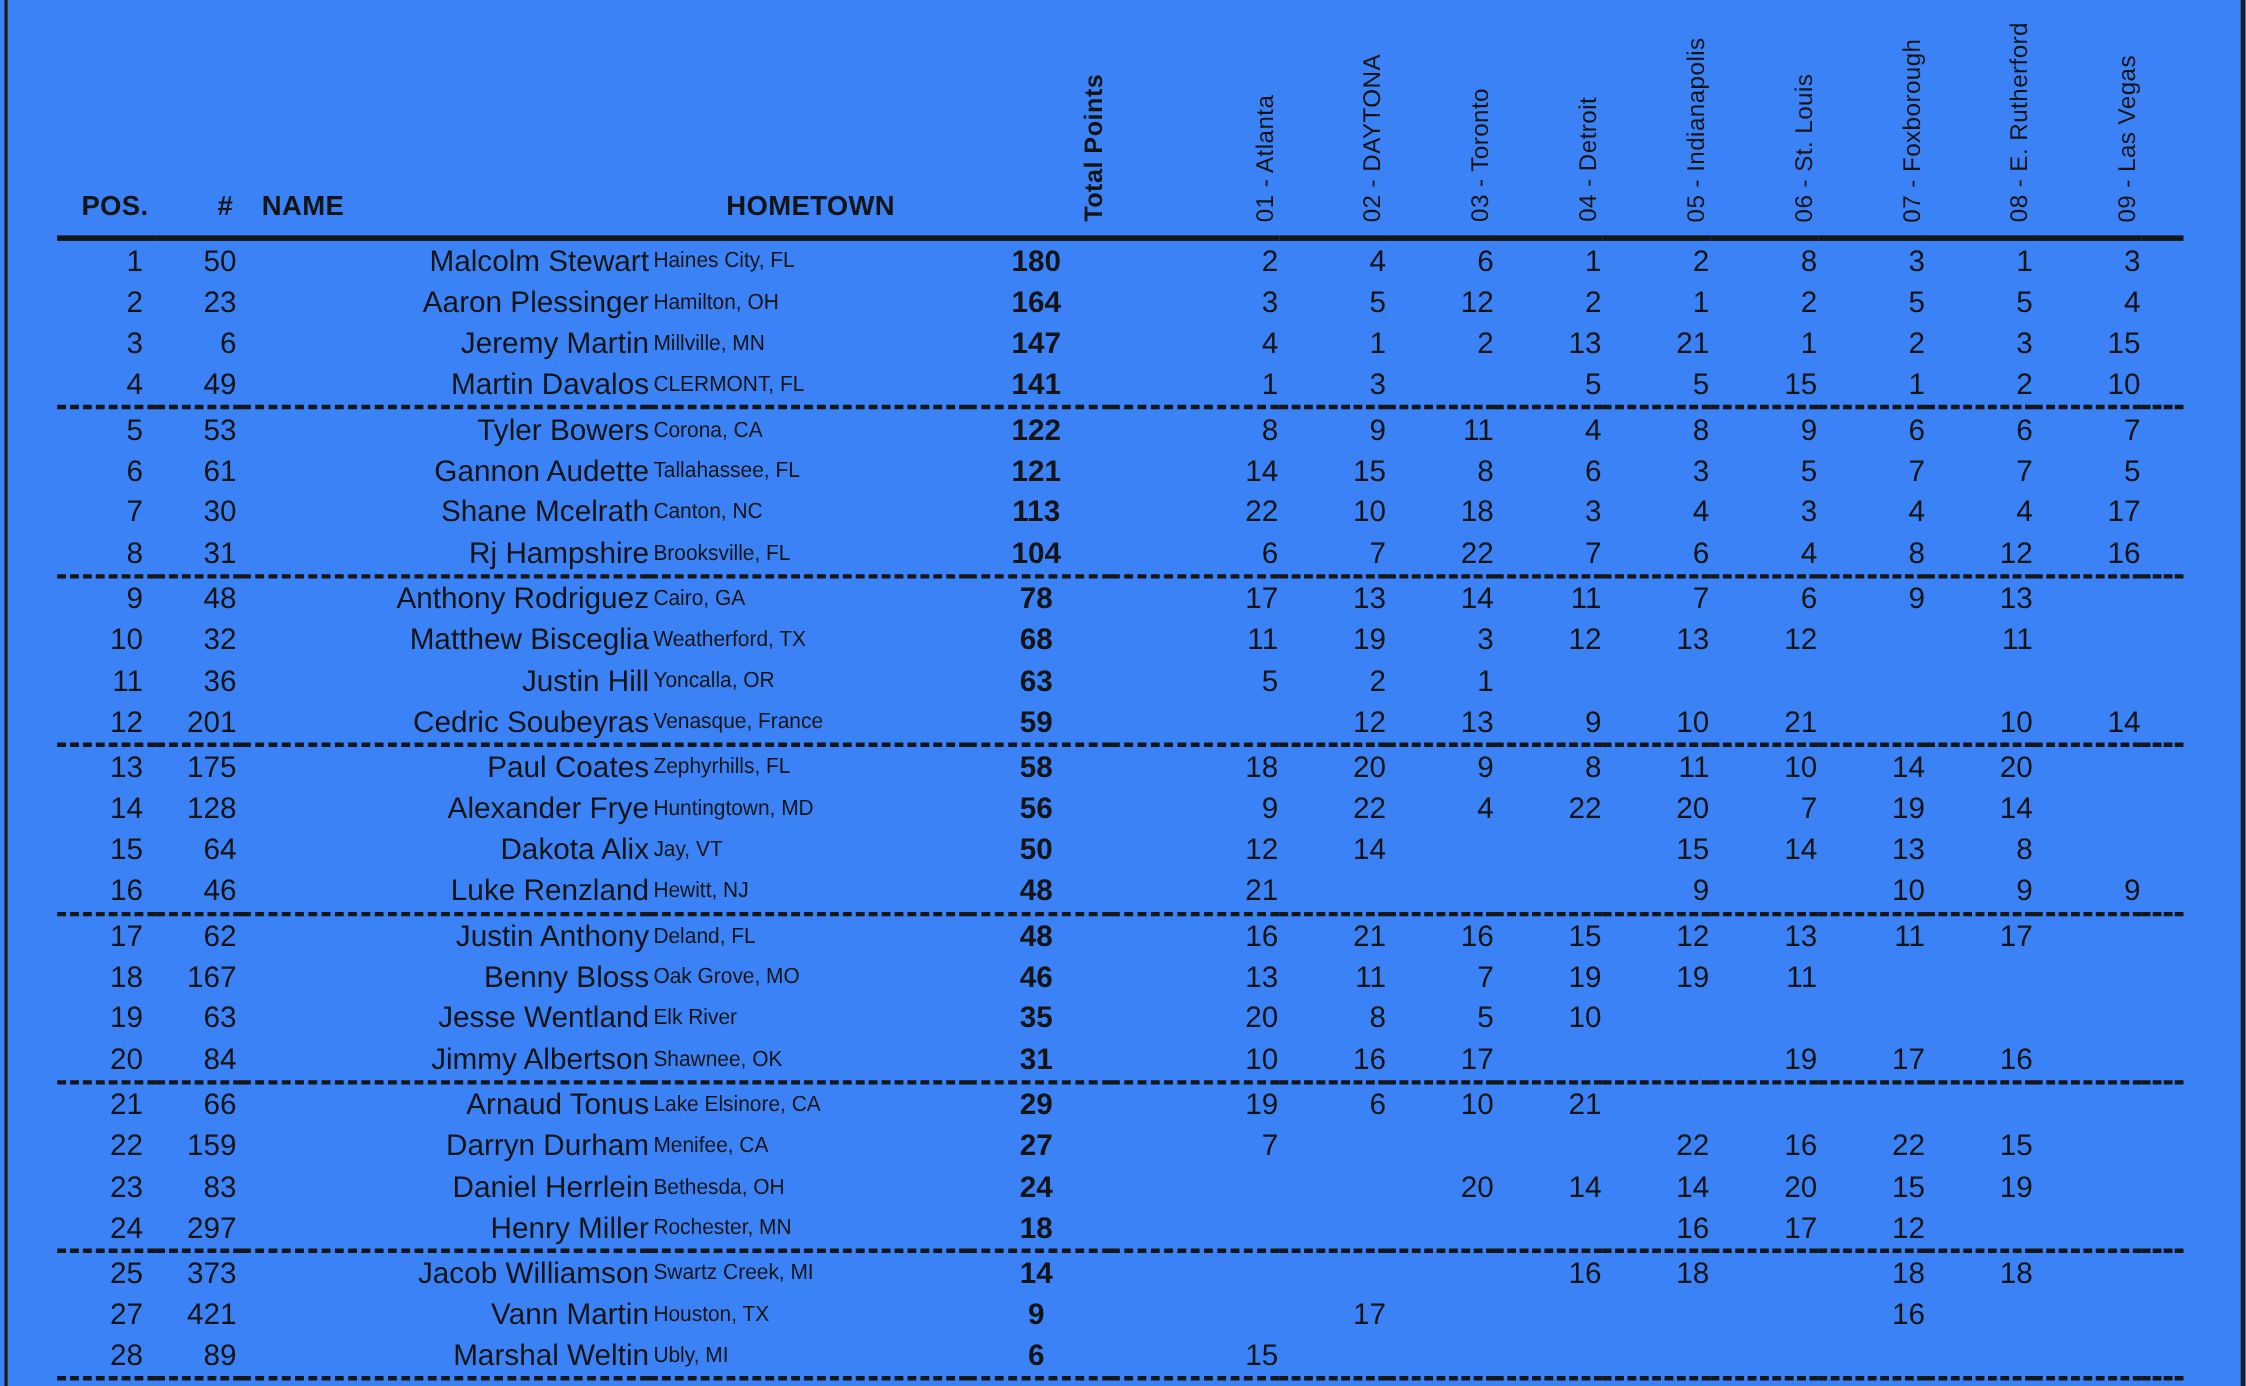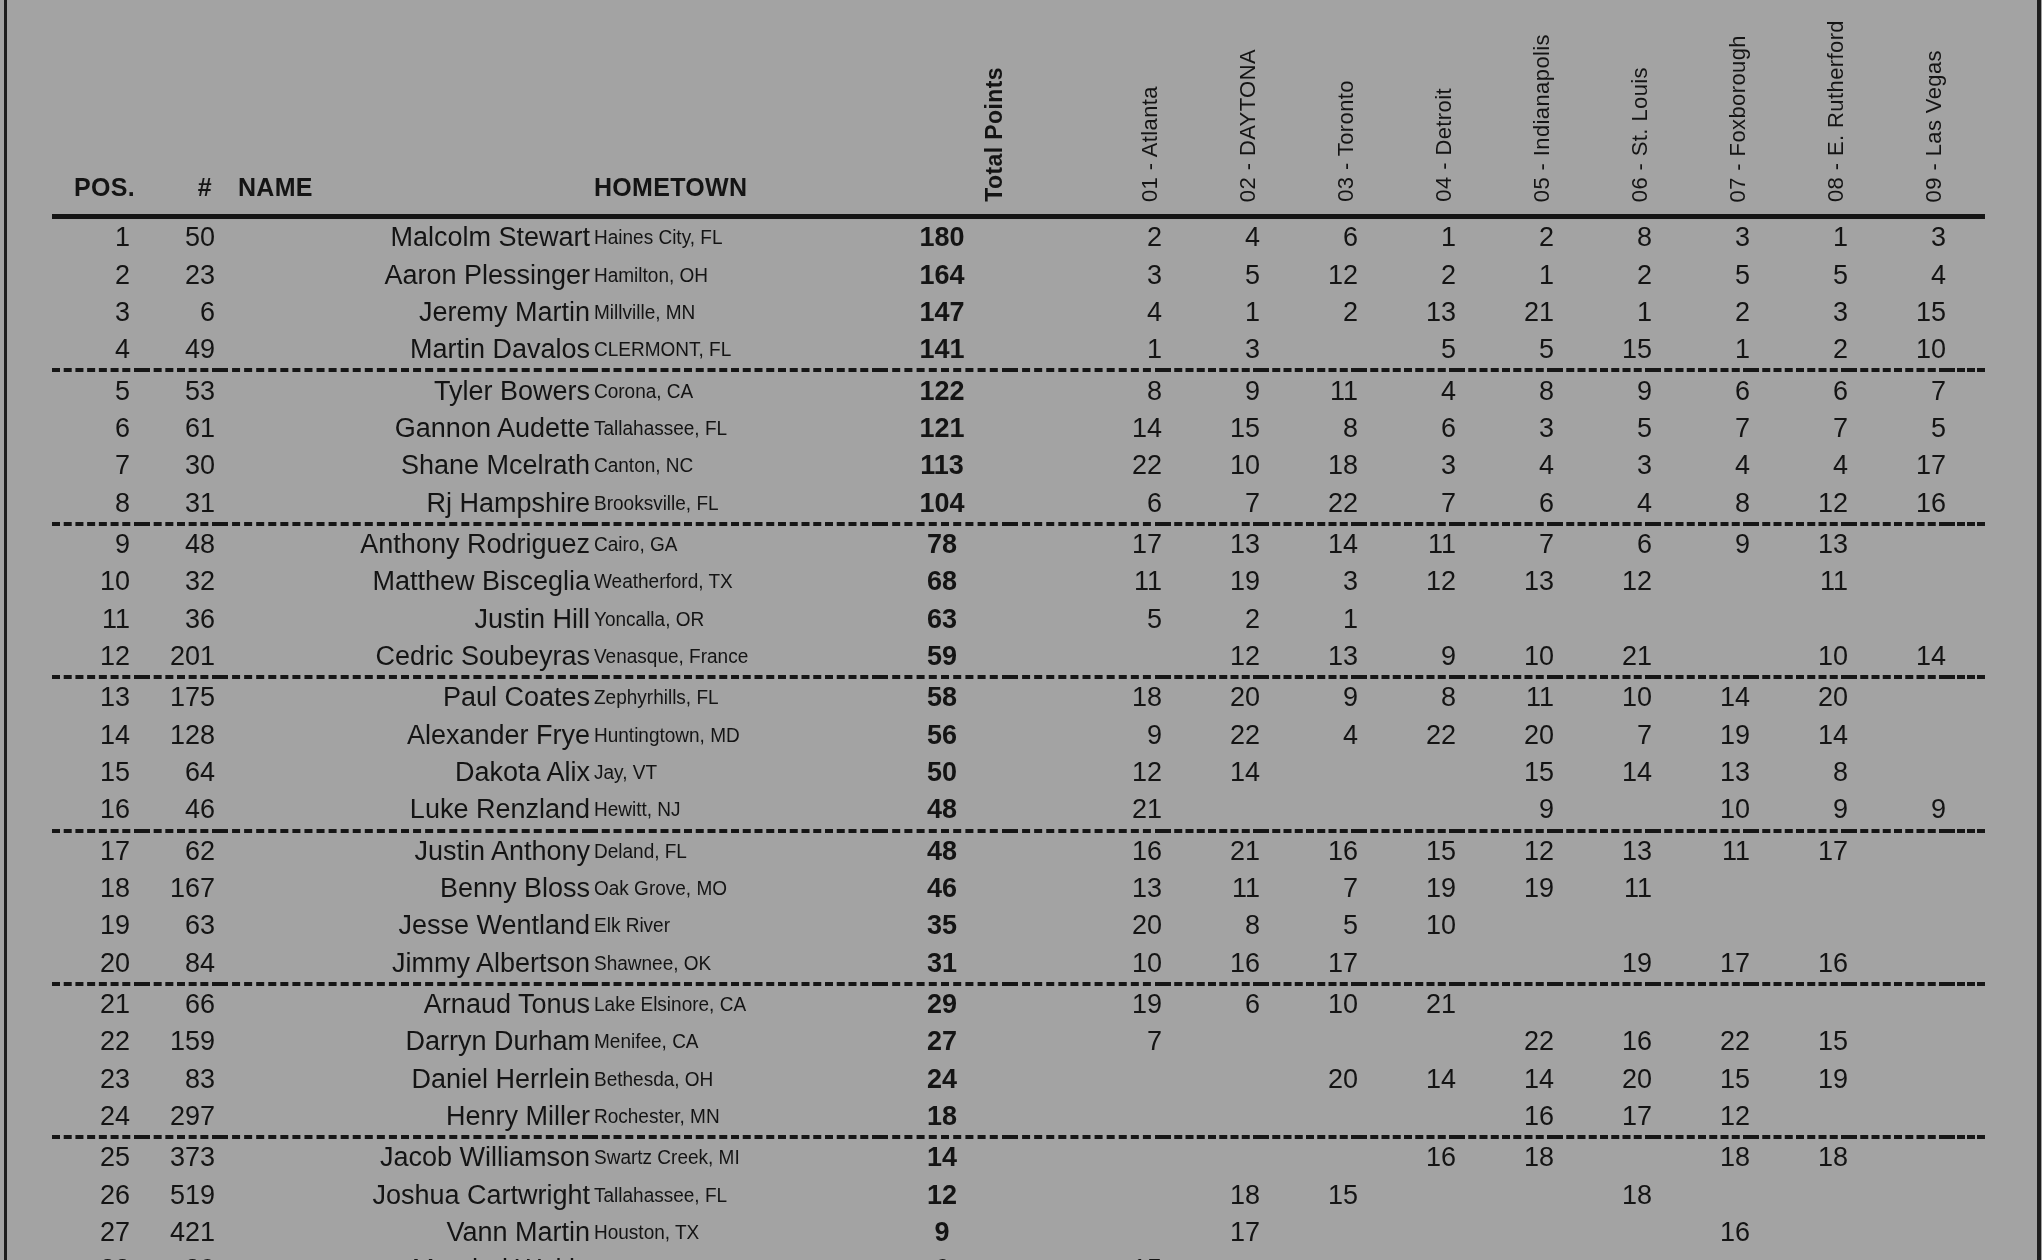--- a/index.html
+++ b/index.html
@@ -1,38 +1,38 @@
 <!DOCTYPE html>
 <html><head>
 <meta charset="utf-8">
 <style>
   html,body{margin:0;padding:0;}
   body{
     width:2042px;height:1260px;background:#ffffff;color:#141414;
     font-family:"Liberation Sans", sans-serif;
     position:relative;overflow:hidden;
   }
-  .page{position:absolute;inset:0;background:#a3a3a3;}
+  .page{position:absolute;inset:0;background:#3b82f6;}
   .edge-line{position:absolute;top:0;bottom:0;background:#1e1e1e;}
   .edge-line.left{left:4px;width:3px;}
   .edge-line.right{right:1px;width:4px;}
 
   table.standings{
     position:absolute;left:52px;top:0;width:1933px;
     border-collapse:collapse;table-layout:fixed;
   }
   thead th{
     height:202px;vertical-align:bottom;padding:0 0 12px 0;
     font-weight:bold;border-bottom:5px solid #151515;white-space:nowrap;
   }
   .h-flat{font-size:25px;letter-spacing:0.3px;}
   th.c-pos{text-align:left;padding-left:22px;}
   th.c-num{text-align:right;padding-right:8px;}
   th.c-name{text-align:left;padding-left:18px;}
-  th.c-home{text-align:left;padding-left:4px;}
+  th.c-home{text-align:center;padding-left:4px;}
   .rot{
     writing-mode:vertical-rl;transform:rotate(180deg);
     font-weight:normal;font-size:22px;line-height:1.05;
     margin-left:auto;margin-right:2px;letter-spacing:0.4px;
   }
   .rot.bold{font-weight:bold;font-size:23px;margin-right:4px;}
   tbody td{
     height:37.35px;font-size:27px;vertical-align:middle;
     padding:0;white-space:nowrap;overflow:hidden;
   }
@@ -529,37 +529,20 @@
     <td class="c-round"></td>
     <td class="c-round">16</td>
     <td class="c-round">18</td>
     <td class="c-round"></td>
     <td class="c-round">18</td>
     <td class="c-round">18</td>
     <td class="c-round"></td>
     <td class="c-tail"></td>
   </tr>
         <tr>
-    <td class="c-pos">26</td>
-    <td class="c-num">519</td>
-    <td class="c-name">Joshua Cartwright</td>
-    <td class="c-home"><span class="narrow">Tallahassee, FL</span></td>
-    <td class="c-total">12</td>
-    <td class="c-round"></td>
-    <td class="c-round">18</td>
-    <td class="c-round">15</td>
-    <td class="c-round"></td>
-    <td class="c-round"></td>
-    <td class="c-round">18</td>
-    <td class="c-round"></td>
-    <td class="c-round"></td>
-    <td class="c-round"></td>
-    <td class="c-tail"></td>
-  </tr>
-        <tr>
     <td class="c-pos">27</td>
     <td class="c-num">421</td>
     <td class="c-name">Vann Martin</td>
     <td class="c-home"><span class="narrow">Houston, TX</span></td>
     <td class="c-total">9</td>
     <td class="c-round"></td>
     <td class="c-round">17</td>
     <td class="c-round"></td>
     <td class="c-round"></td>
     <td class="c-round"></td>

